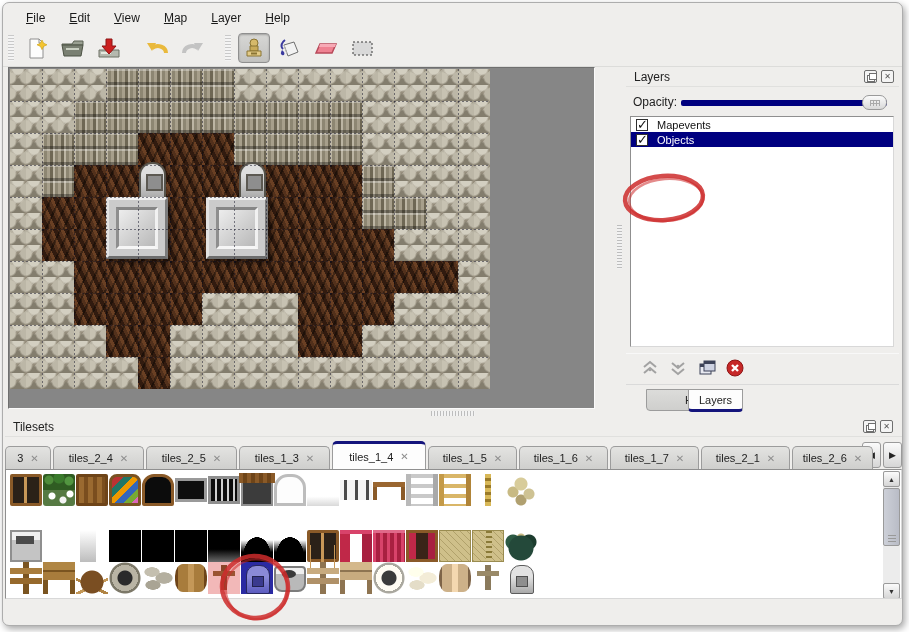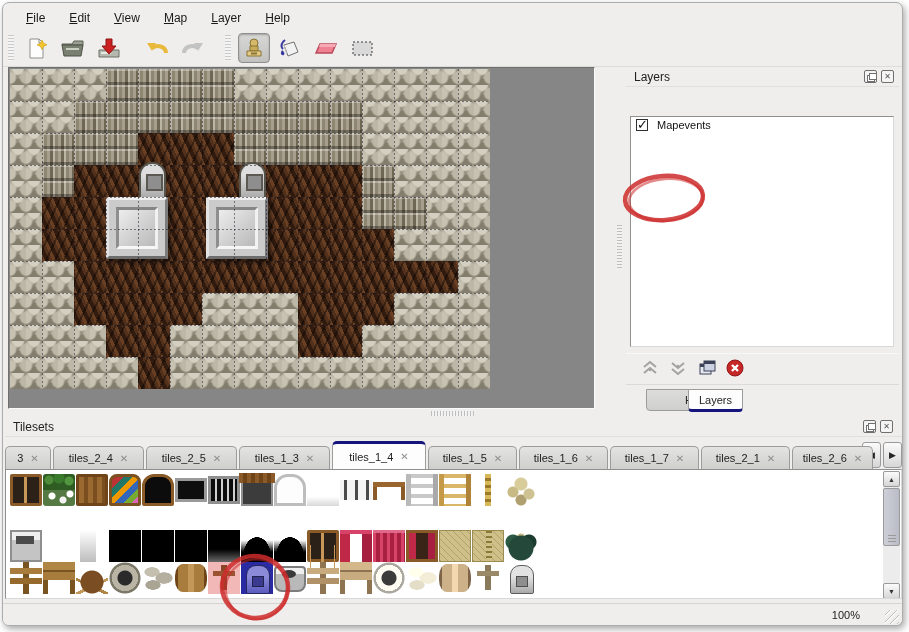--- a/index.html
+++ b/index.html
@@ -507,24 +507,33 @@
   <div class="vsplit">
       <div class="grip"></div>
     </div>
 
   <div class="ldock">
     <div class="dockhead">
       <span class="t">Layers</span>
       <span class="wicon float" style="right:22px;"></span>
       <span class="wicon" style="right:5px;">✕</span>
     </div>
+    <div class="opacity-row">
+      <span class="lbl">Opacity:</span>
+      <div class="sl-track"></div>
+      <div class="sl-handle"></div>
+    </div>
     <div class="llist" id="layerlist">
         <div class="lrow">
           <div class="cb on"></div>
           <span class="lname">Mapevents</span>
+        </div>
+        <div class="lrow sel">
+          <div class="cb on"></div>
+          <span class="lname">Objects</span>
         </div>
       </div>
     <div class="lbtns">
       <div class="lbtn" style="left:12px;">
         <span><svg width="20" height="20" viewBox="0 0 20 20">
               <path d="M4 9l6-5 6 5M4 15l6-5 6 5" fill="none" stroke="#a2a2a2" stroke-width="2"></path>
               <circle cx="10" cy="12" r="1.2" fill="#a2a2a2"></circle>
             </svg></span>
       </div>
       <div class="lbtn" style="left:40px;">
@@ -655,24 +664,20 @@
           <div class="tile t-tombstone-snow" style="left: 499px; top: 92px;"></div>
         </div>
       <div class="vsb">
         <div class="sb-btn" style="top:0;">▲</div>
         <div class="thumb"></div>
         <div class="sb-btn" style="bottom:0;">▼</div>
       </div>
     </div>
   </div>
 
-  <div class="statusbar">
-    <span class="zoomlvl">100%</span>
-    <div class="sgrip"></div>
-  </div>
 
   <svg class="annsvg" id="annsvg" width="901" height="624">
       <ellipse cx="661" cy="195" rx="39" ry="22" transform="rotate(-4 661 195)" fill="none" stroke="#cd2b2b" stroke-width="4.5" opacity=".85"></ellipse>
       <ellipse cx="663" cy="197" rx="37" ry="21" transform="rotate(-4 661 195)" fill="none" stroke="#cd2b2b" stroke-width="2.5" opacity=".55"></ellipse>
       <ellipse cx="252" cy="584" rx="33" ry="31" transform="rotate(8 252 584)" fill="none" stroke="#cd2b2b" stroke-width="4.5" opacity=".85"></ellipse>
       <ellipse cx="254" cy="586" rx="31" ry="30" transform="rotate(8 252 584)" fill="none" stroke="#cd2b2b" stroke-width="2.5" opacity=".55"></ellipse>
     </svg>
 </div>
 
 </body></html>

